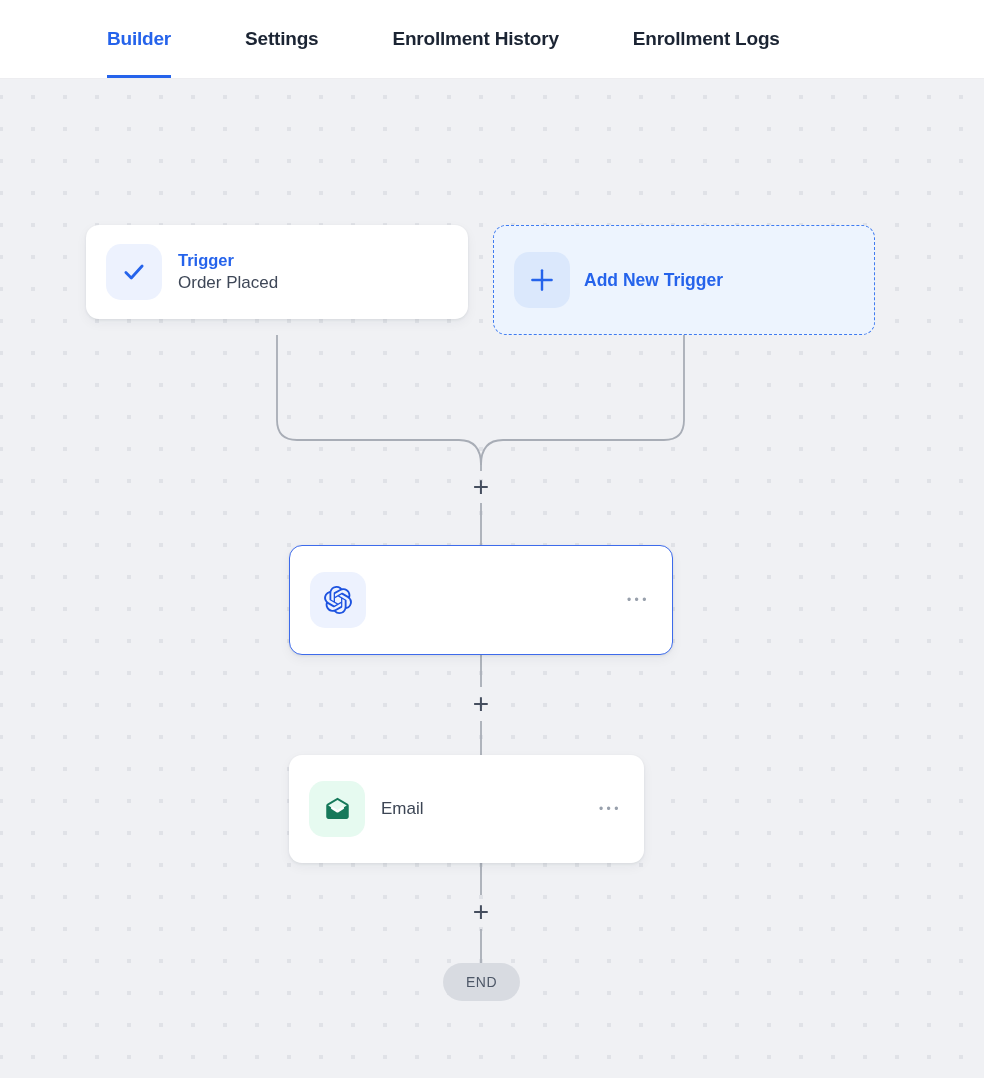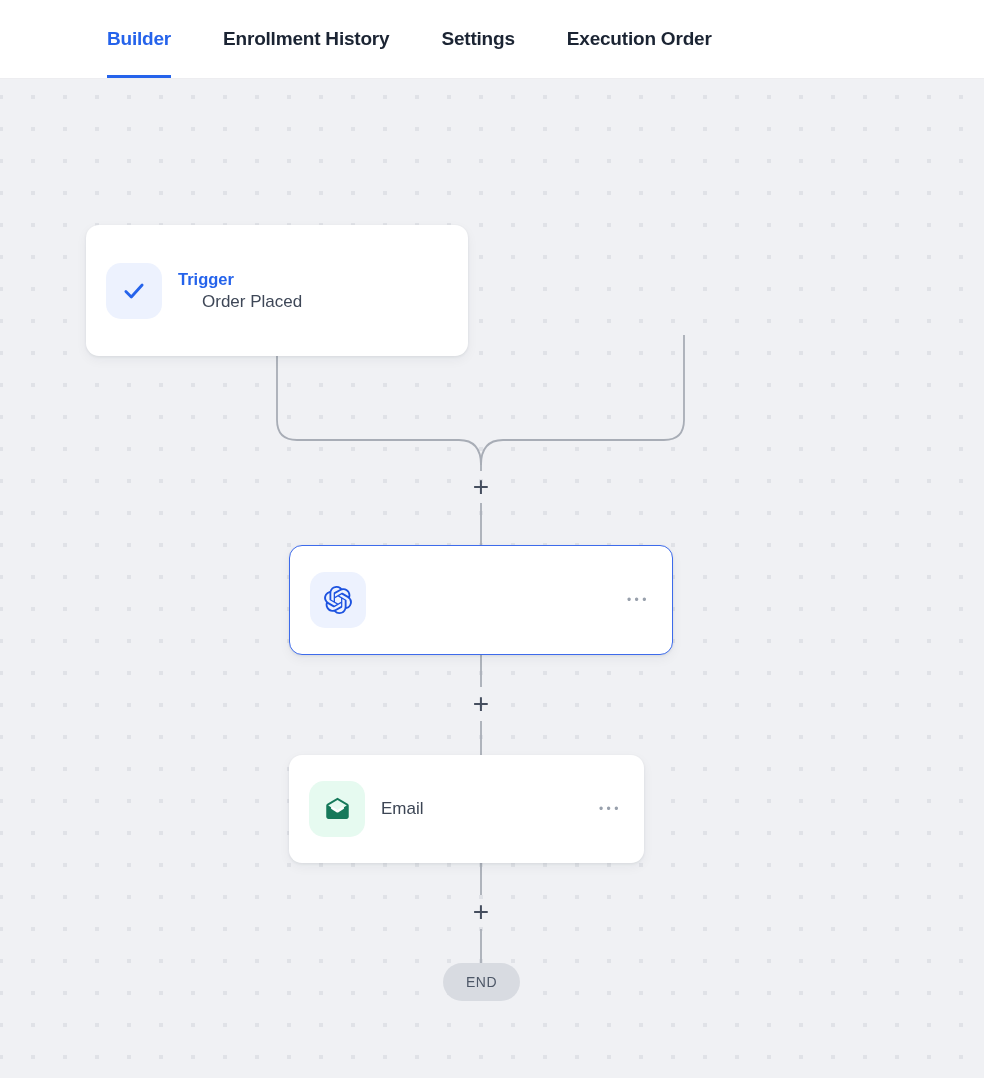--- a/index.html
+++ b/index.html
@@ -13,21 +13,21 @@
 
   
   .header {
     height: 79px;
     background: #ffffff;
     border-bottom: 1px solid #ededf0;
     display: flex;
     align-items: stretch;
     padding-left: 107px;
   }
-  .tabs { display: flex; gap: 52px; }
+  .tabs { display: flex; gap: 74px; }
   .tab {
     display: flex;
     align-items: center;
     font-size: 19px;
     font-weight: 600;
     letter-spacing: -0.2px;
     color: #1b2433;
     border-bottom: 3px solid transparent;
     padding-top: 2px;
     cursor: pointer;
@@ -85,31 +85,30 @@
   .card-title-blue {
     color: #2563eb;
     font-size: 16.5px;
     font-weight: 700;
     margin-bottom: 3px;
   }
   .card-subtitle {
     color: #3e4757;
     font-size: 17px;
     font-weight: 400;
-    margin-left: 24px;
   }
   .node-label {
     color: #3c4554;
     font-size: 17px;
     font-weight: 400;
     line-height: 26px;
     max-width: 235px;
   }
 
-  .trigger-card { left: 86px;  top: 146px; width: 382px; height: 131px; }
+  .trigger-card { left: 86px;  top: 146px; width: 382px; height: 94px; }
   .add-card {
     left: 493px; top: 146px; width: 382px; height: 110px;
     background: #edf4fe;
     border: 1.5px dashed #3f7bf0;
     border-radius: 13px;
     position: absolute;
     display: flex;
     align-items: center;
     padding: 0 20px;
     box-shadow: none;
@@ -167,23 +166,23 @@
     font-weight: 500;
     letter-spacing: 0.5px;
   }
 </style>
 </head>
 <body>
 
 <div class="header">
   <div class="tabs">
     <div class="tab active">Builder</div>
+    <div class="tab">Settings</div>
     <div class="tab">Enrollment History</div>
-    <div class="tab">Settings</div>
-    <div class="tab">Execution Order</div>
+    <div class="tab">Enrollment Logs</div>
   </div>
 </div>
 
 <div class="canvas">
 
   <svg class="connector-svg" viewBox="0 0 984 999">
     <g fill="none" stroke="#a8adb6" stroke-width="1.8">
       <path d="M277,256 L277,341 Q277,361 297,361 L459,361 C472,361 481,368 481,386"></path>
       <path d="M684,256 L684,341 Q684,361 664,361 L503,361 C490,361 481,368 481,386"></path>
       <path d="M481,386 L481,392"></path>
@@ -200,20 +199,29 @@
       <svg width="26" height="26" viewBox="0 0 24 24" fill="none">
         <polyline points="4.5,12.5 9.5,17.5 19.5,6.5" stroke="#2563eb" stroke-width="2.6" stroke-linecap="round" stroke-linejoin="round"></polyline>
       </svg>
     </div>
     <div class="card-text">
       <div class="card-title-blue">Trigger</div>
       <div class="card-subtitle">Order Placed</div>
     </div>
   </div>
 
+  <div class="add-card">
+    <div class="card-icon icon-blue">
+      <svg width="34" height="34" viewBox="0 0 24 24" fill="none">
+        <line x1="12" y1="5.2" x2="12" y2="18.8" stroke="#2563eb" stroke-width="1.7" stroke-linecap="round"></line>
+        <line x1="5.2" y1="12" x2="18.8" y2="12" stroke="#2563eb" stroke-width="1.7" stroke-linecap="round"></line>
+      </svg>
+    </div>
+    <div class="add-label">Add New Trigger</div>
+  </div>
 
   <div class="plus-button plus-1">+</div>
 
   <div class="node-card gpt-card selected">
     <div class="card-icon icon-lavender">
       <svg width="28" height="28" viewBox="0 0 24 24">
         <path fill="#1d53e0" d="M22.2819 9.8211a5.9847 5.9847 0 0 0-.5157-4.9108 6.0462 6.0462 0 0 0-6.5098-2.9A6.0651 6.0651 0 0 0 4.9807 4.1818a5.9847 5.9847 0 0 0-3.9977 2.9 6.0462 6.0462 0 0 0 .7427 7.0966 5.98 5.98 0 0 0 .511 4.9107 6.051 6.051 0 0 0 6.5146 2.9001A5.9847 5.9847 0 0 0 13.2599 24a6.0557 6.0557 0 0 0 5.7718-4.2058 5.9894 5.9894 0 0 0 3.9977-2.9001 6.0557 6.0557 0 0 0-.7475-7.0729zm-9.022 12.6081a4.4755 4.4755 0 0 1-2.8764-1.0408l.1419-.0804 4.7783-2.7582a.7948.7948 0 0 0 .3927-.6813v-6.7369l2.02 1.1686a.071.071 0 0 1 .038.0615v5.5826a4.504 4.504 0 0 1-4.4945 4.4849zm-9.6607-4.1254a4.4708 4.4708 0 0 1-.5346-3.0137l.142.0852 4.783 2.7582a.7712.7712 0 0 0 .7806 0l5.8428-3.3685v2.3324a.0804.0804 0 0 1-.0332.0615L9.74 19.9502a4.4992 4.4992 0 0 1-6.1408-1.6464zM2.3408 7.8956a4.485 4.485 0 0 1 2.3655-1.9728V11.6a.7664.7664 0 0 0 .3879.6765l5.8144 3.3543-2.0201 1.1685a.0757.0757 0 0 1-.071 0l-4.8303-2.7865A4.504 4.504 0 0 1 2.3408 7.8956zm16.5963 3.8558L13.1038 8.364 15.1192 7.2a.0757.0757 0 0 1 .071 0l4.8303 2.7913a4.4944 4.4944 0 0 1-.6765 8.1042v-5.6772a.79.79 0 0 0-.407-.667zm2.0107-3.0231l-.142-.0852-4.7735-2.7818a.7759.7759 0 0 0-.7854 0L9.409 9.2297V6.8974a.0662.0662 0 0 1 .0284-.0615l4.8303-2.7866a4.4992 4.4992 0 0 1 6.6802 4.66zM8.3065 12.863l-2.02-1.1638a.0804.0804 0 0 1-.038-.0567V6.0742a4.4992 4.4992 0 0 1 7.3757-3.4537l-.142.0805L8.704 5.459a.7948.7948 0 0 0-.3927.6813zm1.0976-2.3654l2.602-1.4998 2.6069 1.4998v2.9994l-2.5974 1.4997-2.6067-1.4997z"></path>
       </svg>
     </div>
     <div class="more-button">•••</div>

